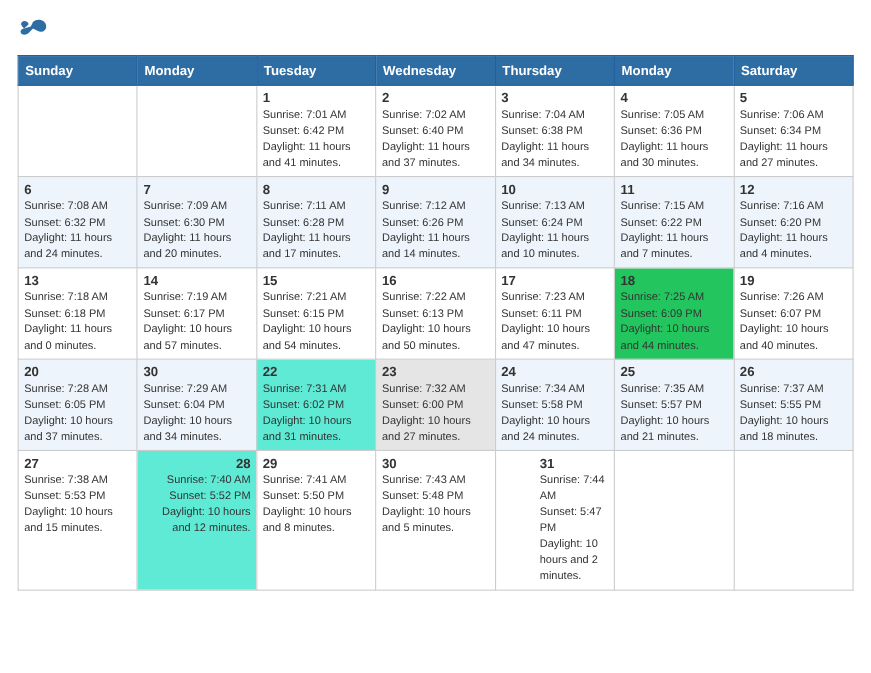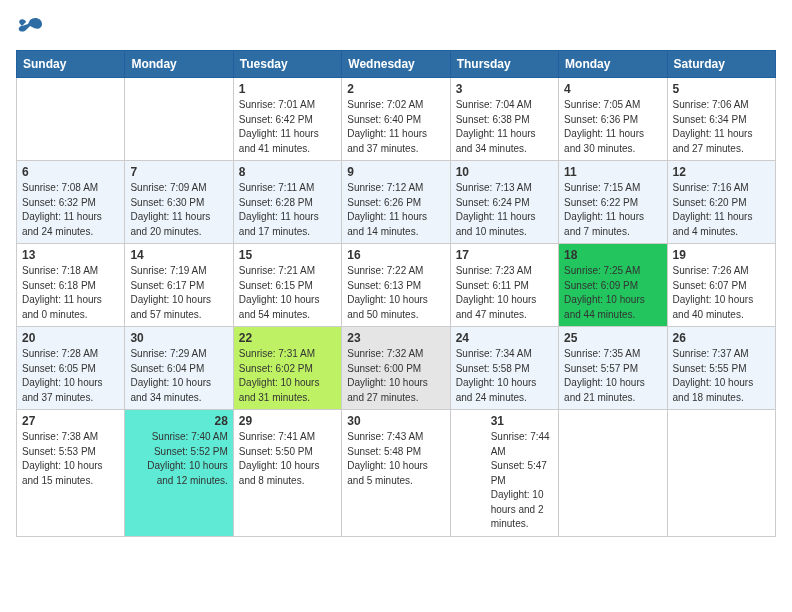--- a/index.html
+++ b/index.html
@@ -211,21 +211,21 @@
       </tr>
       <tr>
         <td style="background-color: rgb(237, 244, 251);">
           <span class="day-number">20</span>
           <div class="day-info">Sunrise: 7:28 AM<br>Sunset: 6:05 PM<br>Daylight: 10 hours and 37 minutes.</div>
         </td>
         <td style="background-color: rgb(237, 244, 251);">
           <span class="day-number">30</span>
           <div class="day-info">Sunrise: 7:29 AM<br>Sunset: 6:04 PM<br>Daylight: 10 hours and 34 minutes.</div>
         </td>
-        <td style="background-color: #bef264;">
+        <td style="background-color: #5eead4;">
           <span class="day-number">22</span>
           <div class="day-info">Sunrise: 7:31 AM<br>Sunset: 6:02 PM<br>Daylight: 10 hours and 31 minutes.</div>
         </td>
         <td style="background-color: #e5e5e5;">
           <span class="day-number">23</span>
           <div class="day-info">Sunrise: 7:32 AM<br>Sunset: 6:00 PM<br>Daylight: 10 hours and 27 minutes.</div>
         </td>
         <td style="background-color: rgb(237, 244, 251);">
           <span class="day-number">24</span>
           <div class="day-info">Sunrise: 7:34 AM<br>Sunset: 5:58 PM<br>Daylight: 10 hours and 24 minutes.</div>

